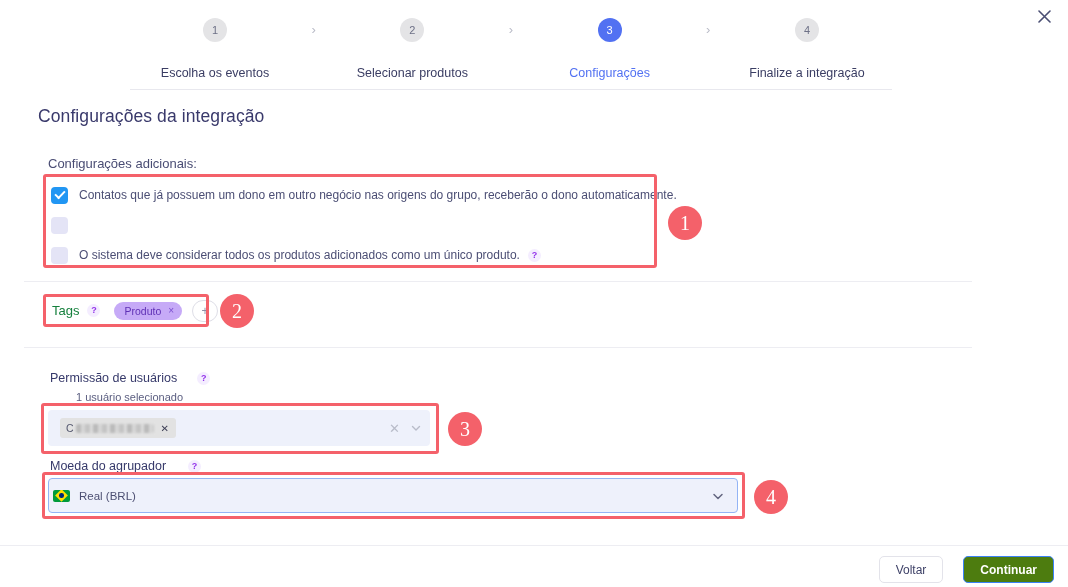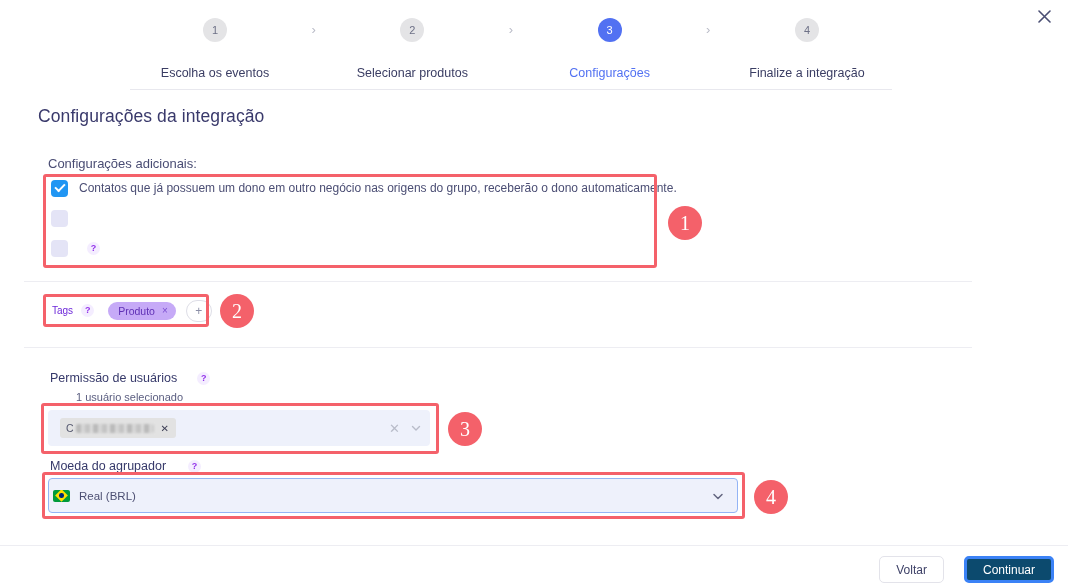--- a/index.html
+++ b/index.html
@@ -104,21 +104,21 @@
     position: absolute;
     left: 48px;
     top: 156px;
     font-size: 13px;
     color: #4a4d74;
   }
 
   .checkbox-group {
     position: absolute;
     left: 43px;
-    top: 165px;
+    top: 172px;
     width: 614px;
     height: 94px;
     box-sizing: border-box;
     padding: 8px 10px 8px 8px;
   }
   .cb-row {
     display: flex;
     align-items: center;
     height: 30px;
     cursor: pointer;
@@ -183,22 +183,22 @@
     position: absolute;
     left: 43px;
     top: 294px;
     height: 33px;
     display: flex;
     align-items: center;
     box-sizing: border-box;
     padding: 0 8px 0 9px;
   }
   .tags-label {
-    font-size: 10px;
-    color: #6d28d9;
+    font-size: 13px;
+    color: #15803d;
   }
   .tag-chip {
     display: inline-flex;
     align-items: center;
     background: #c6aaf7;
     color: #5f30b5;
     border-radius: 11px;
     font-size: 10.5px;
     padding: 3px 8px 3px 10px;
     margin-left: 14px;
@@ -387,24 +387,24 @@
     padding: 0 16px;
     cursor: pointer;
     line-height: 1;
   }
   .btn-secondary {
     background: #ffffff;
     color: #3f4268;
     border: 1px solid #e3e3ea;
   }
   .btn-primary {
-    background: #0c4a6e;
+    background: #4d7c0f;
     color: #ffffff;
-    border: 3px solid #3b82f6;
-    font-weight: normal;
+    border: 1px solid #3b82f6;
+    font-weight: bold;
   }
 
   
   .anno-box {
     position: absolute;
     border: 3px solid #f4616a;
     border-radius: 3px;
     box-sizing: border-box;
     pointer-events: none;
   }
@@ -476,20 +476,21 @@
     <span class="cb-box checked"></span>
     <span class="cb-label">Contatos que já possuem um dono em outro negócio nas origens do grupo, receberão o dono automaticamente.</span>
   </div>
 
   <div class="cb-row">
     <span class="cb-box"></span>
   </div>
 
   <div class="cb-row">
     <span class="cb-box"></span>
+    <span class="cb-label">O sistema deve considerar todos os produtos adicionados como um único produto.</span>
     <span class="help-icon">?</span>
   </div>
 
 </div>
 
 <div class="rule rule-1"></div>
 
 <div class="tags-row">
   <span class="tags-label">Tags</span>
   <span class="help-icon">?</span>

